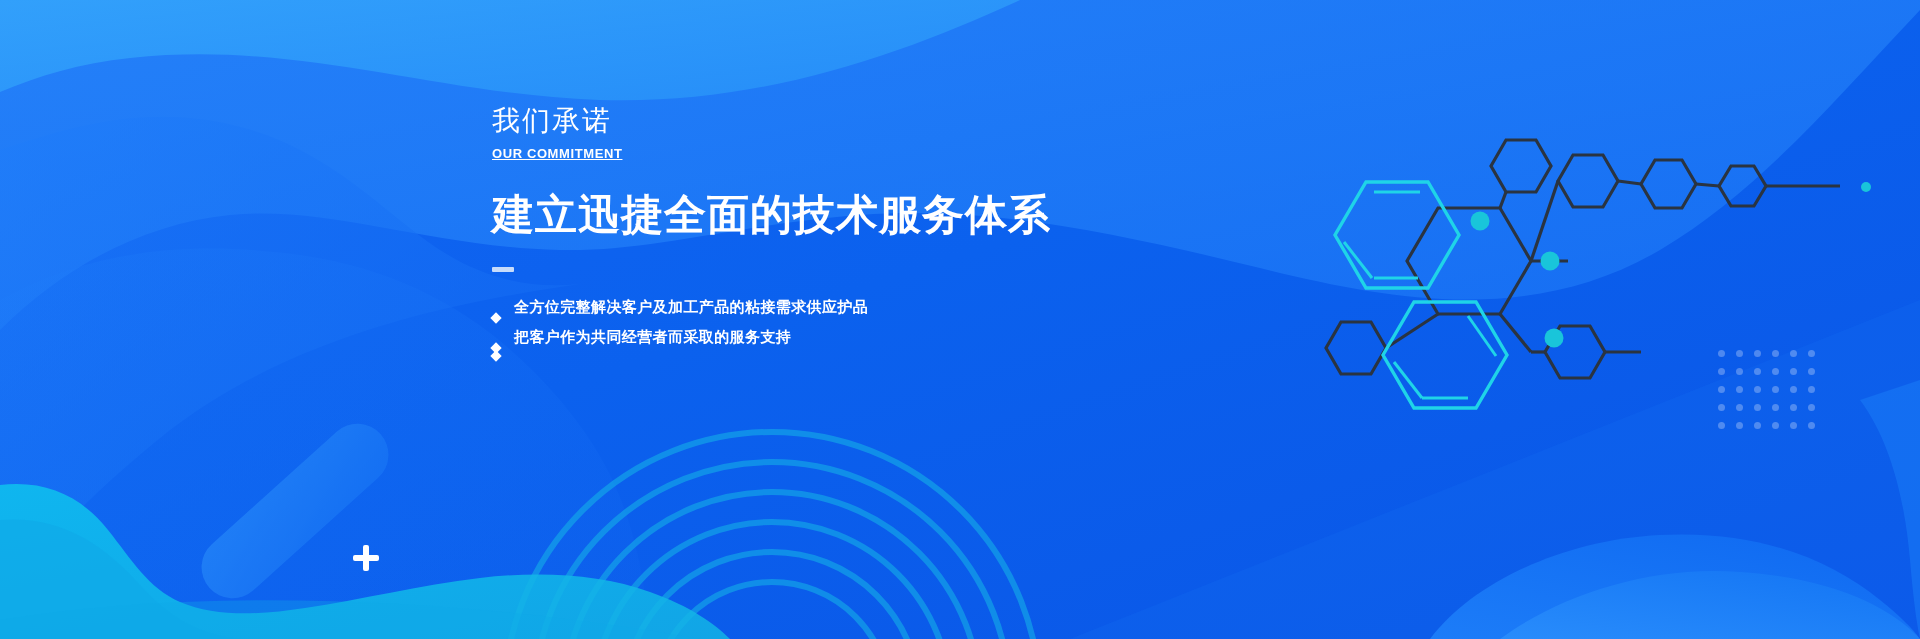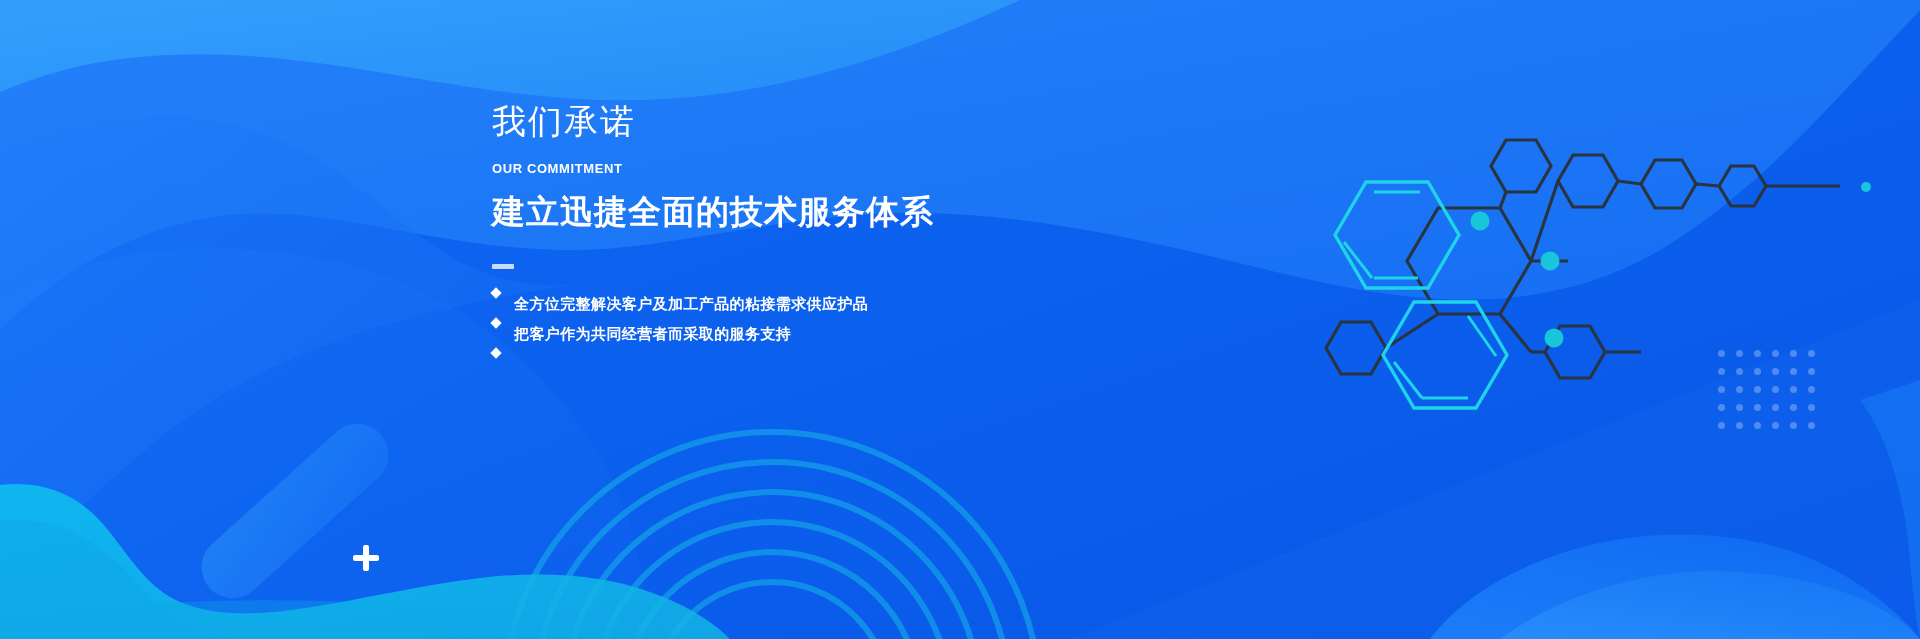--- a/index.html
+++ b/index.html
@@ -45,53 +45,54 @@
   .plus-mark:after  { left:0; top:10px; width:26px; height:6px; }
 
   
   .content {
     position:absolute;
     left:492px; top:98px;
     width:640px;
     color:#ffffff;
   }
   .kicker-zh {
-    font-size:34px;
+    font-size:28px;
     line-height:46px;
     letter-spacing:2px;
     font-weight:400;
     color:#ffffff;
   }
   .kicker-en {
     font-size:13px;
     letter-spacing:0.6px;
     font-weight:700;
-    margin-top:17px;
-    color:#ffffff;
+    margin-top:2px;
+    color:#ffffff;
+    text-decoration:underline;
   }
   .headline {
-    margin-top:8px;
-    font-size:33px;
+    margin-top:26px;
+    font-size:42px;
     line-height:56px;
     font-weight:700;
     letter-spacing:1px;
     color:#ffffff;
     white-space:nowrap;
   }
   .headline .hl-line { display:block; }
   .rule {
     width:22px; height:5px;
     background:#c7dcfb;
     margin:24px 0 20px 0;
     border-radius:1px;
   }
   .bullets { list-style:none; }
   .bullets li {
     display:flex;
-    align-items:flex-start;
+    align-items:flex-end;
     font-size:15px;
     line-height:30px;
     font-weight:700;
     letter-spacing:0.4px;
     color:#ffffff;
     white-space:nowrap;
   }
   .bullets .dia {
     display:inline-block;
     width:8px; height:8px;

